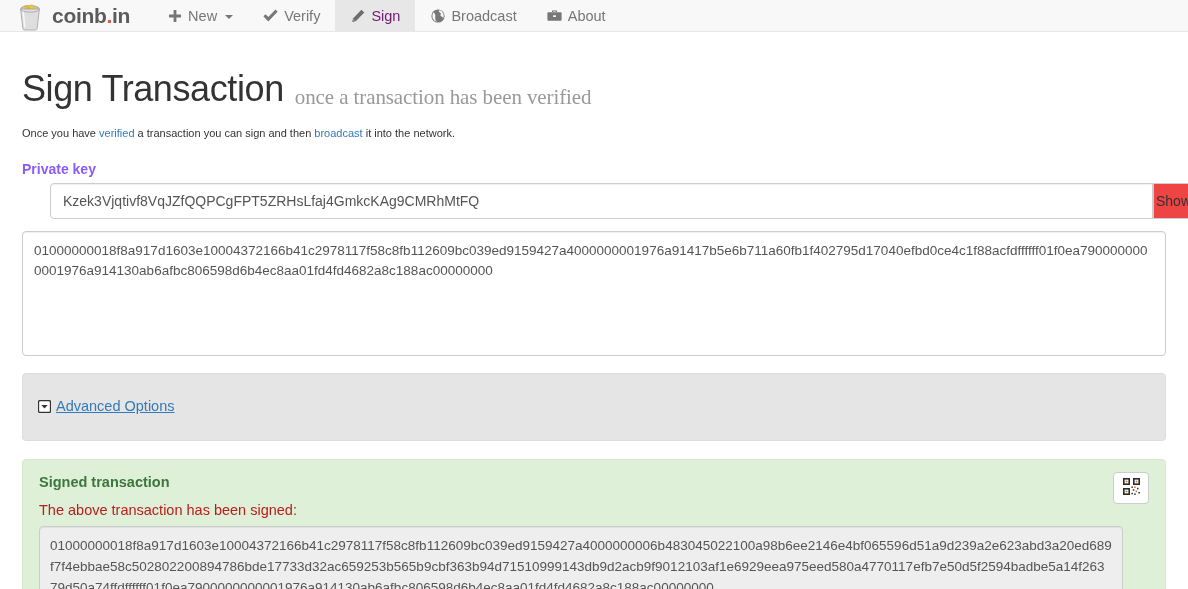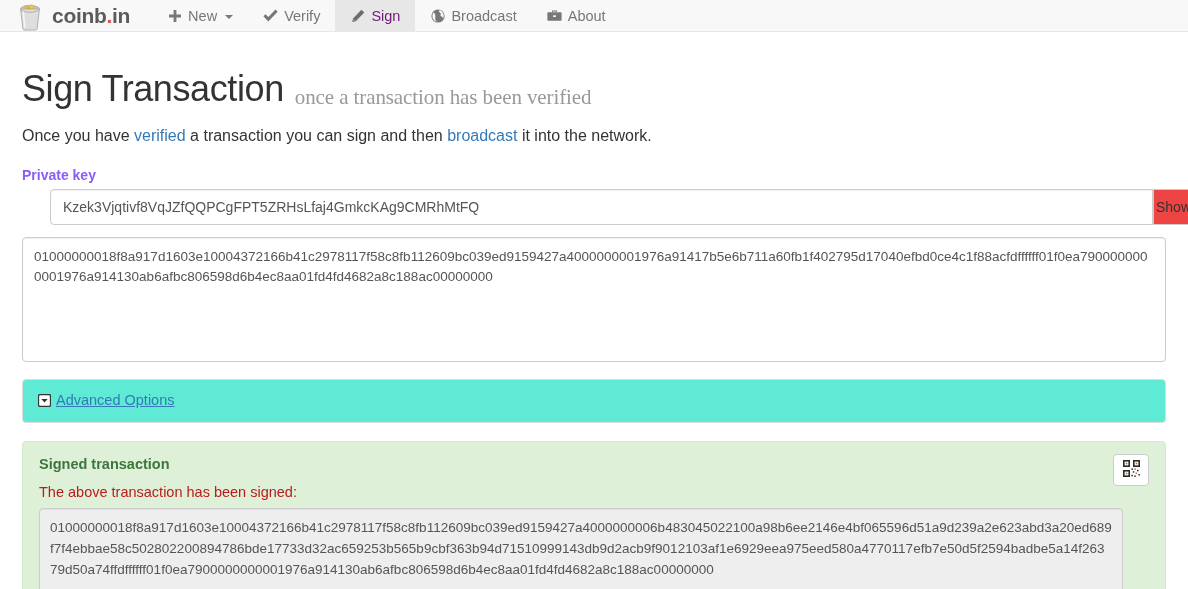--- a/index.html
+++ b/index.html
@@ -90,21 +90,21 @@
     letter-spacing: -0.4px;
   }
   .page-subtitle {
     font-size: 21px;
     color: #999999;
     letter-spacing: -0.1px;
     font-family: Liberation Serif, serif;
   }
   .lead {
     margin-top: 17px;
-    font-size: 16px;
+    font-size: 11px;
     color: #333333;
   }
   .lead a { color: #337ab7; text-decoration: none; cursor: pointer; }
 
   
   .form-label {
     display: block;
     margin-top: 22px;
     margin-bottom: 6px;
     font-weight: bold;
@@ -160,24 +160,24 @@
     box-shadow: inset 0 1px 1px rgba(0,0,0,.06);
     overflow: hidden;
     word-break: break-all;
     white-space: pre-wrap;
   }
 
   
   .panel-advanced {
     margin-top: 17px;
     width: 1144px;
-    background: #5eead4;
+    background: #e5e5e5;
     border: 1px solid #dddddd;
     border-radius: 4px;
-    padding: 12px 15px;
+    padding: 24px 15px;
   }
   .adv-link {
     display: inline-flex;
     align-items: center;
     gap: 5px;
     color: #337ab7;
     font-size: 14.5px;
     text-decoration: none;
     cursor: pointer;
   }

